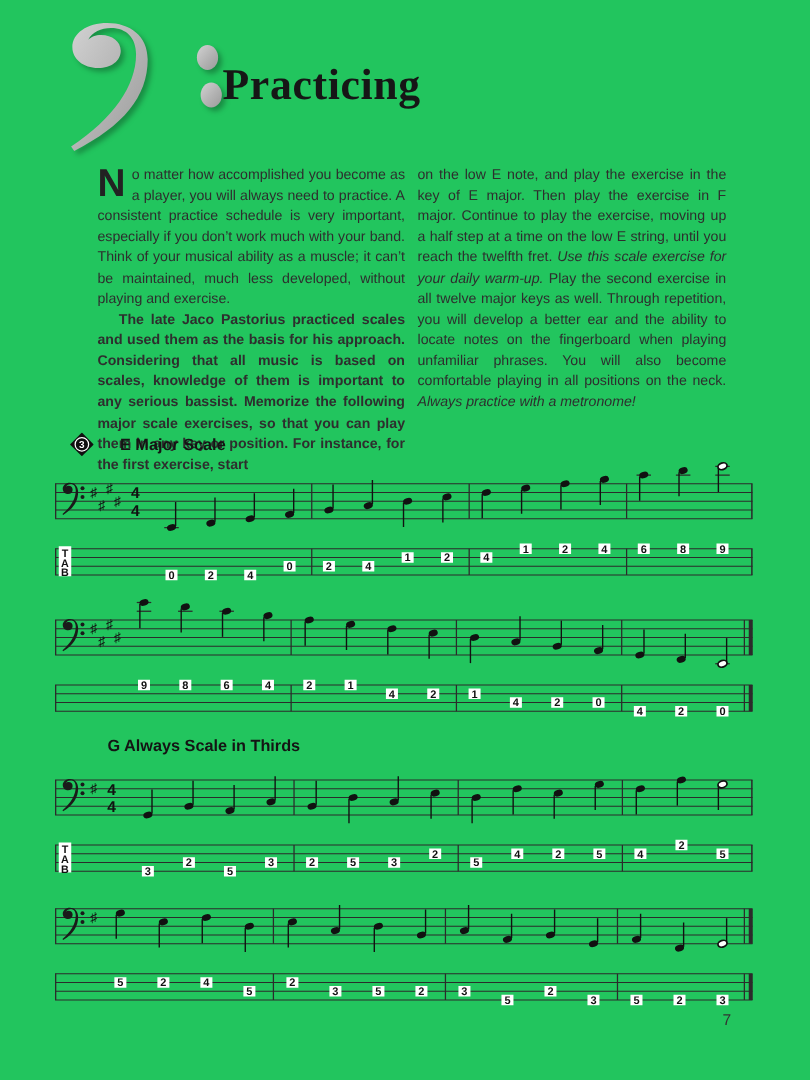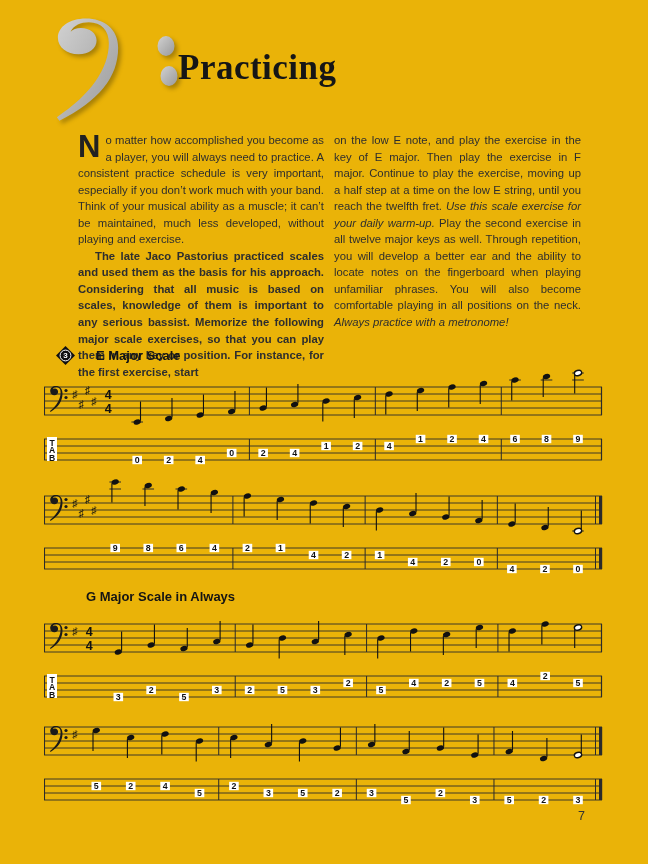--- a/index.html
+++ b/index.html
@@ -1,16 +1,16 @@
 <!DOCTYPE html>
 <html><head>
 <meta charset="utf-8">
 <style>
   html,body{margin:0;padding:0;background:#fff;}
-  .page{position:relative;width:648px;height:864px;background:#eab308;
+  .page{position:relative;width:648px;height:864px;background:#22c55e;
         font-family:"Liberation Sans",sans-serif;overflow:hidden;}
   .big-clef{position:absolute;left:44px;top:14px;}
   .title{position:absolute;left:178px;top:48px;margin:0;
          font-family:"Liberation Serif",serif;font-weight:bold;font-size:35px;
          color:#161616;letter-spacing:.5px;}
   .intro{position:absolute;left:78px;top:132px;width:503px;height:210px;}
   .col{position:absolute;top:0;text-align:justify;font-size:11.3px;
        line-height:16.55px;color:#2e2e2e;}
   .col-left{left:0;width:246px;}
   .col-right{left:256px;width:247px;}
@@ -322,21 +322,21 @@
       <line x1="528.2" y1="55" x2="539.8" y2="55" stroke="#2b2b2b" stroke-width="1"></line>
       <g>
         <ellipse cx="0" cy="0" rx="3.7" ry="2.6" transform="translate(534,55) rotate(-18)" fill="#fff" stroke="#111" stroke-width="1.4"></ellipse>
         <line x1="537.3" y1="53.8" x2="537.3" y2="34.5" stroke="#111" stroke-width="1.1"></line>
       </g>
       <rect x="529.2" y="88.8" width="9.6" height="8.4" fill="#ffffff"></rect>
       <text x="534" y="96.2" text-anchor="middle" font-size="8.8" font-weight="bold">0</text>
     </svg>
 
   <div class="section-heading" id="sec1">
-    <h2>G Major Scale in Always</h2>
+    <h2>G Always Scale in Thirds</h2>
   </div>
 
   <svg class="music-system" id="sys2" width="564" height="108" viewBox="0 0 564 108">
       <line x1="0" y1="20" x2="558" y2="20" stroke="#2b2b2b" stroke-width="0.9"></line>
       <line x1="0" y1="27" x2="558" y2="27" stroke="#2b2b2b" stroke-width="0.9"></line>
       <line x1="0" y1="34" x2="558" y2="34" stroke="#2b2b2b" stroke-width="0.9"></line>
       <line x1="0" y1="41" x2="558" y2="41" stroke="#2b2b2b" stroke-width="0.9"></line>
       <line x1="0" y1="48" x2="558" y2="48" stroke="#2b2b2b" stroke-width="0.9"></line>
       <line x1="0" y1="72" x2="558" y2="72" stroke="#2b2b2b" stroke-width="0.9"></line>
       <line x1="0" y1="79" x2="558" y2="79" stroke="#2b2b2b" stroke-width="0.9"></line>

